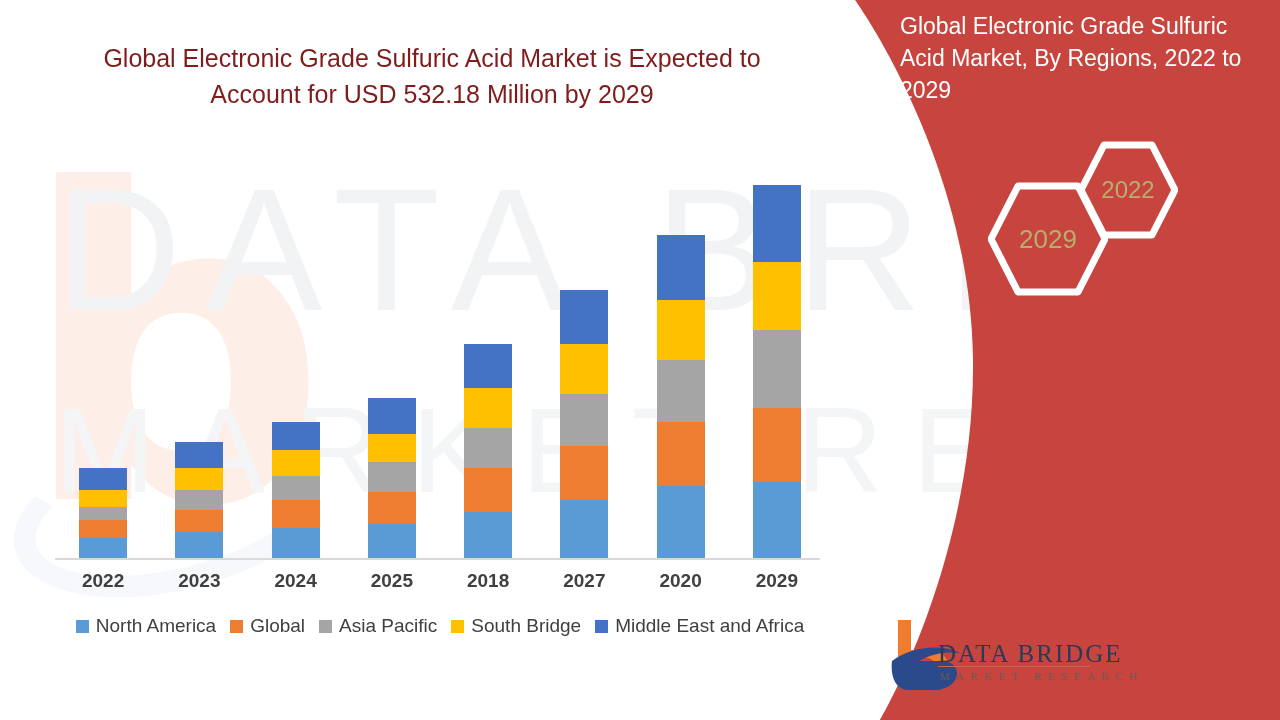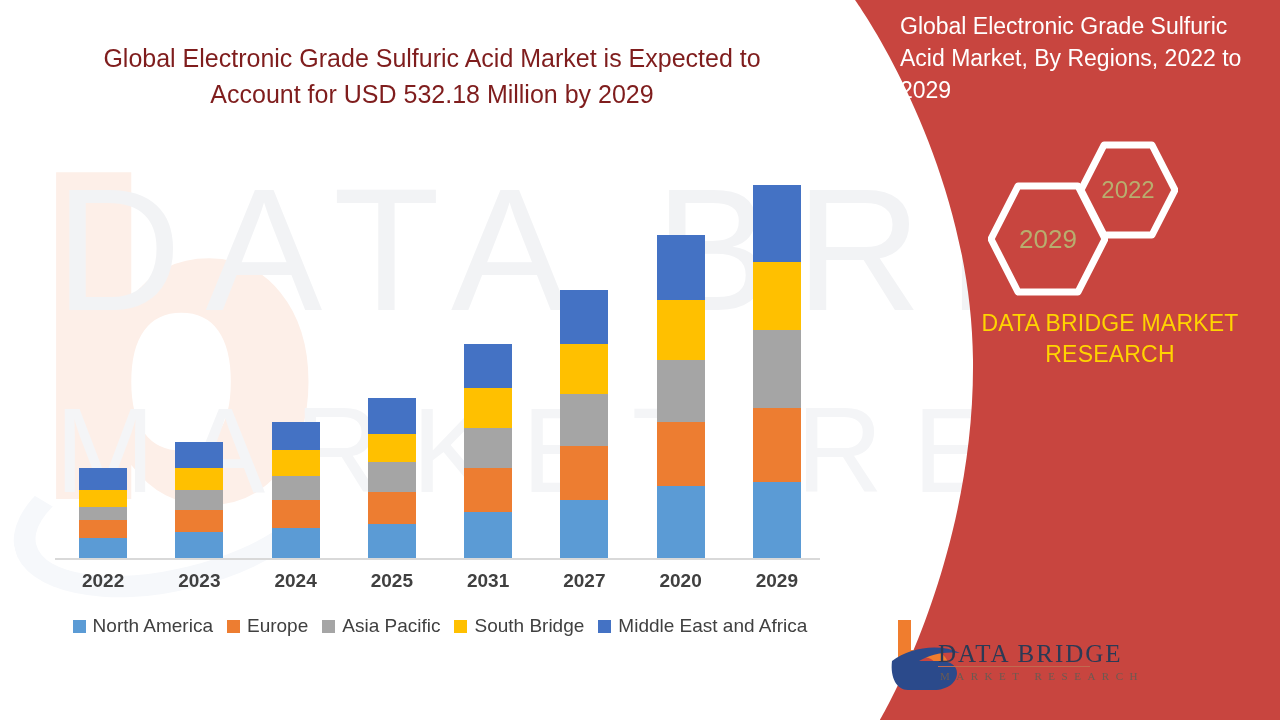--- a/index.html
+++ b/index.html
@@ -197,33 +197,33 @@
         <span class="seg" style="height: 68px; background: rgb(255, 192, 0);"></span>
         <span class="seg" style="height: 77px; background: rgb(68, 114, 196);"></span>
       </div>
     </div>
   <div class="axis-line"></div>
   <div class="xlabels" id="xlabels">
       <span>2022</span>
       <span>2023</span>
       <span>2024</span>
       <span>2025</span>
-      <span>2031</span>
+      <span>2018</span>
       <span>2027</span>
       <span>2020</span>
       <span>2029</span>
     </div>
   <div class="legend" id="legend">
       <div class="item">
         <span class="swatch" style="background: rgb(91, 155, 213);"></span>
         <span class="lbl">North America</span>
       </div>
       <div class="item">
         <span class="swatch" style="background: rgb(237, 125, 49);"></span>
-        <span class="lbl">Europe</span>
+        <span class="lbl">Global</span>
       </div>
       <div class="item">
         <span class="swatch" style="background: rgb(165, 165, 165);"></span>
         <span class="lbl">Asia Pacific</span>
       </div>
       <div class="item">
         <span class="swatch" style="background: rgb(255, 192, 0);"></span>
         <span class="lbl">South Bridge</span>
       </div>
       <div class="item">
@@ -248,21 +248,20 @@
     <span class="hex-txt">2029</span>
   </div>
 
   <div class="hex hex-2022">
     <svg width="100" height="100" viewBox="0 0 100 100" style="position:absolute;left:0;top:0;">
       <polygon points="26,5 74,5 97,50 74,95 26,95 3,50" fill="none" stroke="#ffffff" stroke-width="7" stroke-linejoin="round"></polygon>
     </svg>
     <span class="hex-txt">2022</span>
   </div>
 
-  <div class="brand">DATA BRIDGE MARKET RESEARCH</div>
 
   <div class="logo">
     <svg width="230" height="78" viewBox="0 0 230 78">
       <path d="M8 4 h13 v30 h18 c12 0 20 8 20 18 c0 6 -3 11 -7 14 h-14 c6 -3 9 -7 9 -13 c0 -7 -6 -12 -14 -12 h-12 v25 h-13 z" fill="#f07d2e"></path>
       <path d="M2 45 c18 -14 48 -18 68 -8 c-14 -2 -30 1 -41 8 h22 c10 0 16 5 16 12 c0 9 -9 17 -23 17 h-26 c-11 0 -18 -12 -16 -29 z" fill="#2b4a8b"></path>
     </svg>
   </div>
   <div class="logo-db">DATA BRIDGE</div>
   <div class="logo-rule"></div>
   <div class="logo-mr">MARKET RESEARCH</div>

